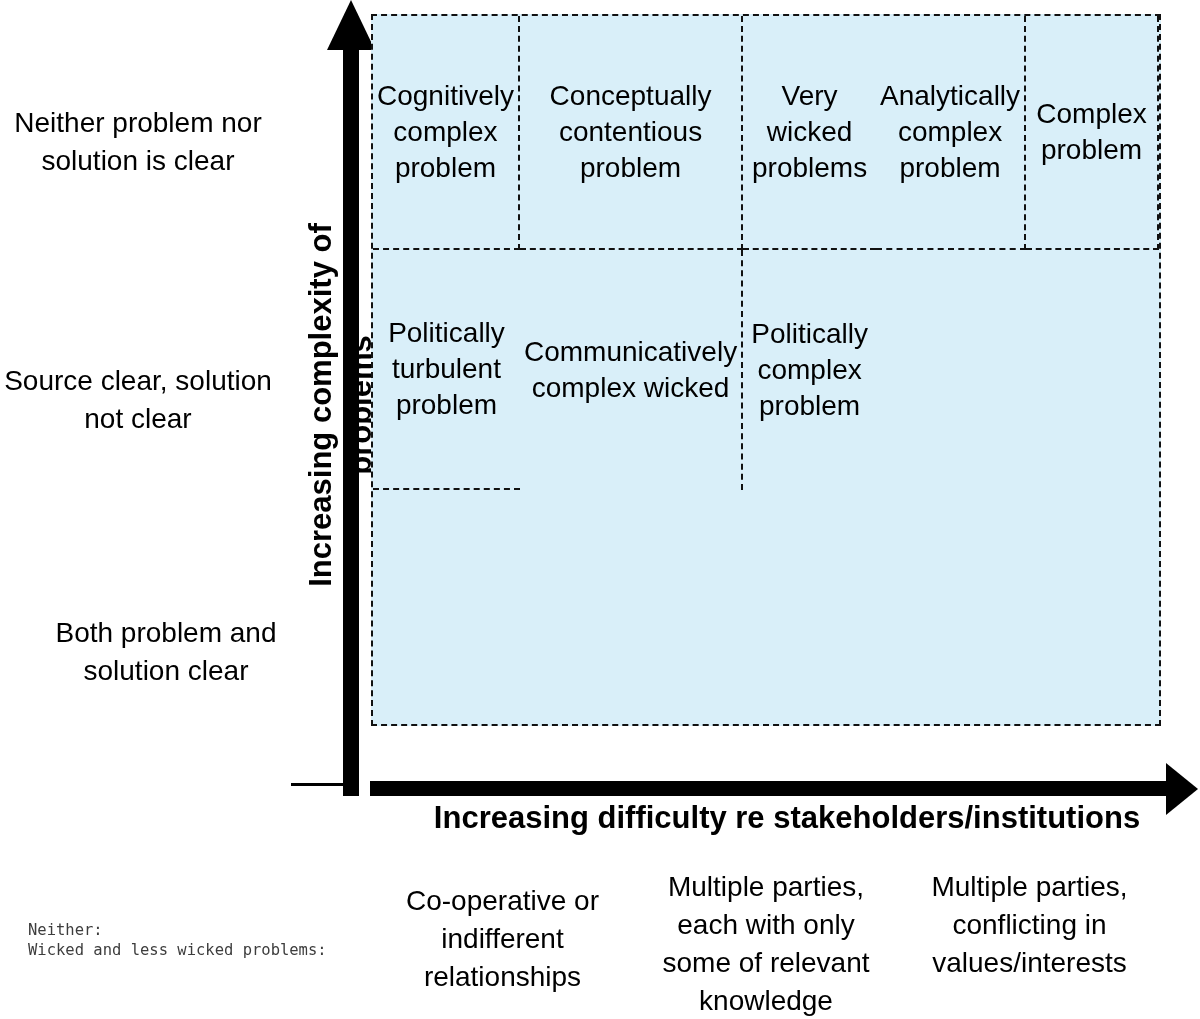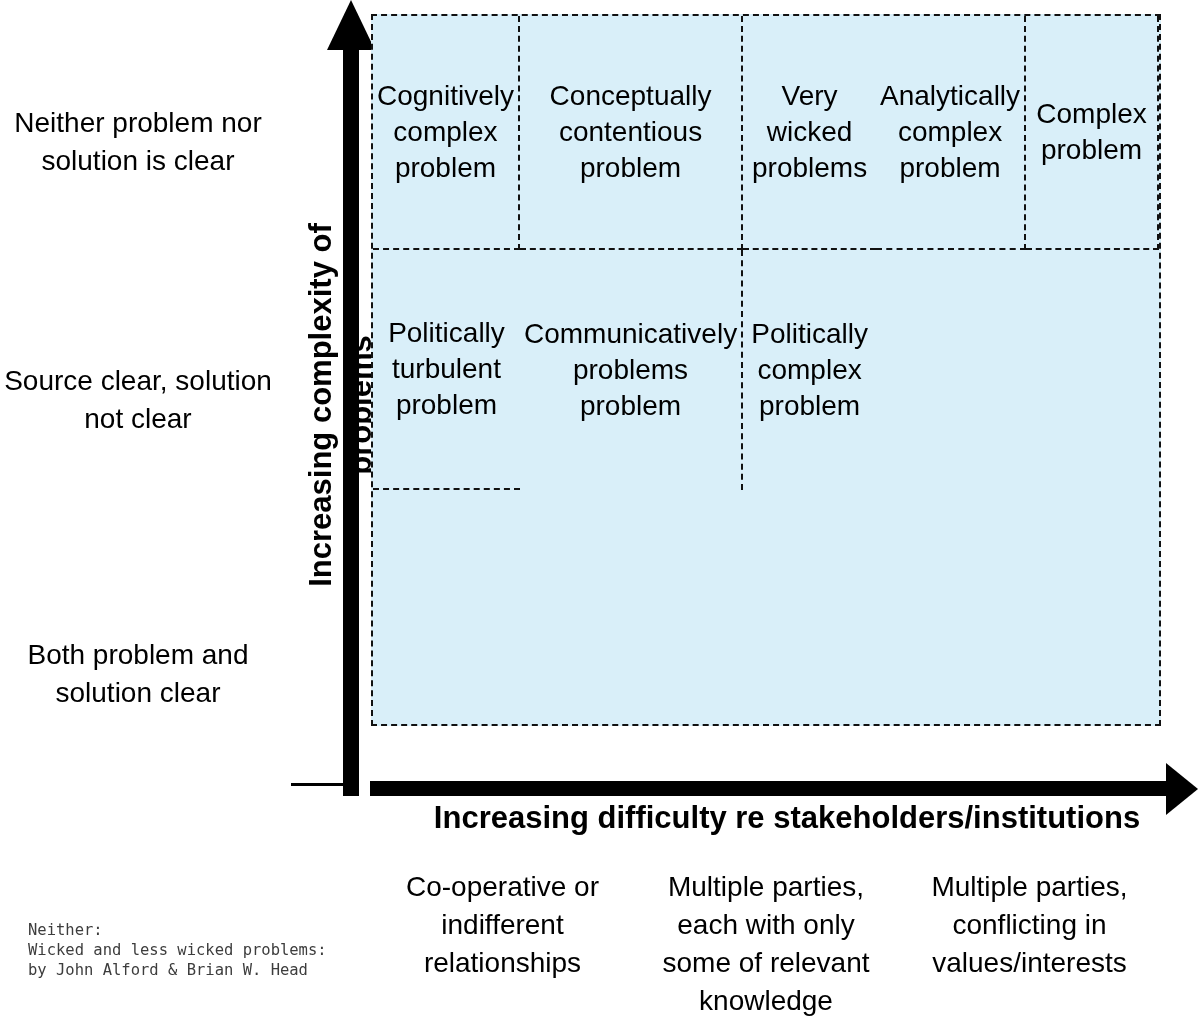--- a/index.html
+++ b/index.html
@@ -100,30 +100,30 @@
   .row-label {
     position: absolute;
     left: 0;
     width: 276px;
     text-align: center;
     font-size: 28px;
     line-height: 38px;
   }
   .row-label.r0 { top: 104px; }
   .row-label.r1 { top: 362px; }
-  .row-label.r2 { top: 636px; }
+  .row-label.r2 { top: 614px; padding-left: 28px; }
 
   .col-label {
     position: absolute;
     top: 868px;
     text-align: center;
     font-size: 28px;
     line-height: 38px;
   }
-  .col-label.c0 { left: 371px; width: 263px; }
+  .col-label.c0 { left: 371px; width: 263px; margin-top: 14px; }
   .col-label.c1 { left: 634px; width: 264px; }
   .col-label.c2 { left: 898px; width: 263px; }
 
   
   .source {
     position: absolute;
     left: 28px; top: 920px;
     font-family: "DejaVu Sans Mono", monospace;
     font-size: 15.5px;
     line-height: 20px;
@@ -160,35 +160,34 @@
     <div class="cell pre last-col">Very wicked
 problems</div>
 
     <div class="cell pre">Analytically
 complex problem</div>
     <div class="cell pre">Complex problem</div>
     <div class="cell pre last-col">Politically turbulent
 problem</div>
 
     <div class="cell pre last-row">Communicatively
-problems problem</div>
+complex wicked</div>
     <div class="cell pre last-col last-row">Politically complex
 problem</div>
   </div>
 
   <div class="col-label c0 pre">Co-operative or
 indifferent
 relationships</div>
   <div class="col-label c1 pre">Multiple parties,
 each with only
 some of relevant
 knowledge</div>
   <div class="col-label c2 pre">Multiple parties,
 conflicting in
 values/interests</div>
 
   <div class="source" style="color: rgb(61, 61, 61);">
     <div>Neither:</div>
     <div>Wicked and less wicked problems:</div>
-    <div>by John Alford &amp; Brian W. Head</div>
   </div>
 
 </div>
 
 </body></html>

